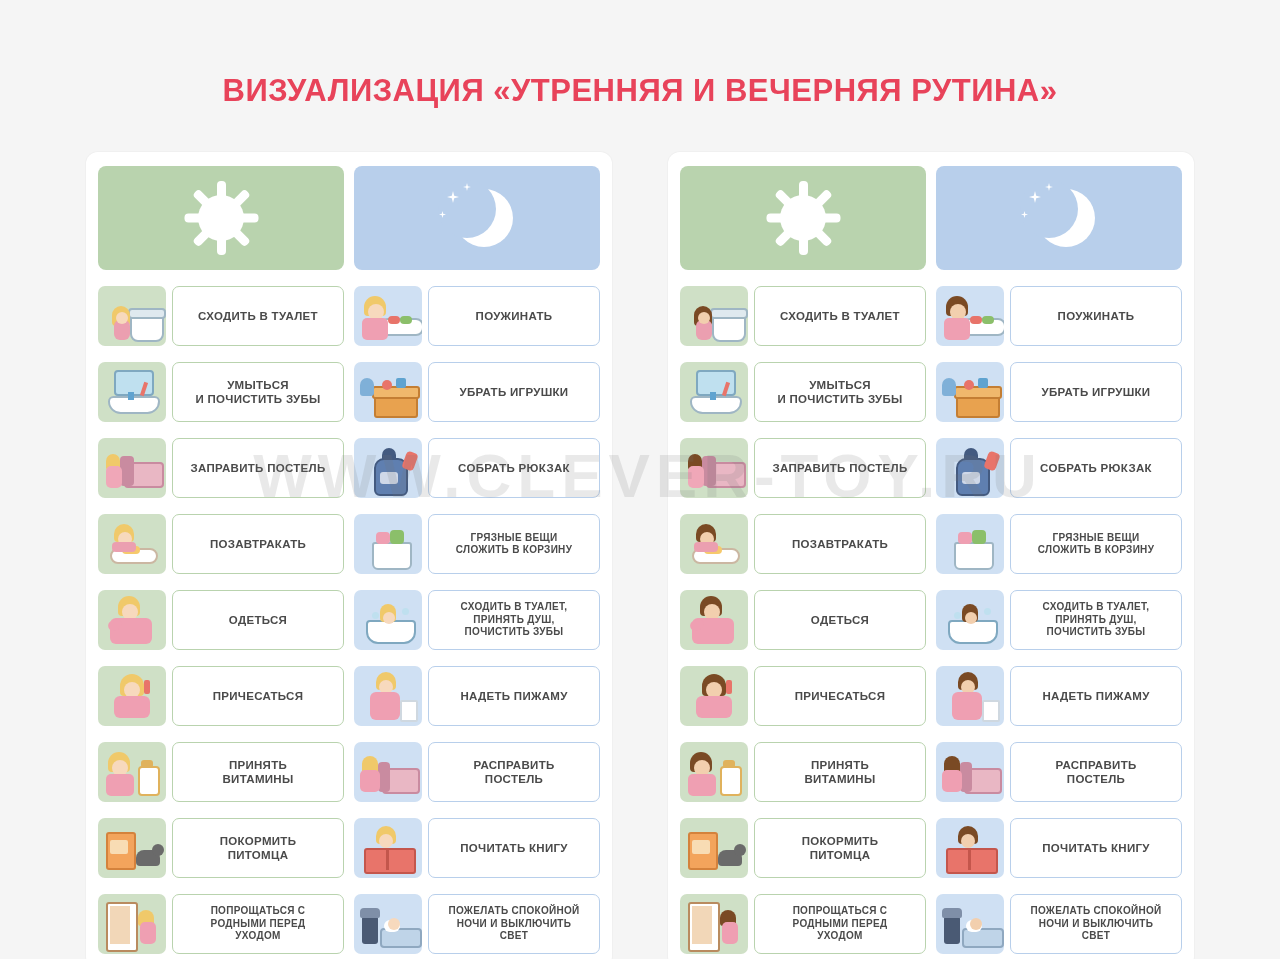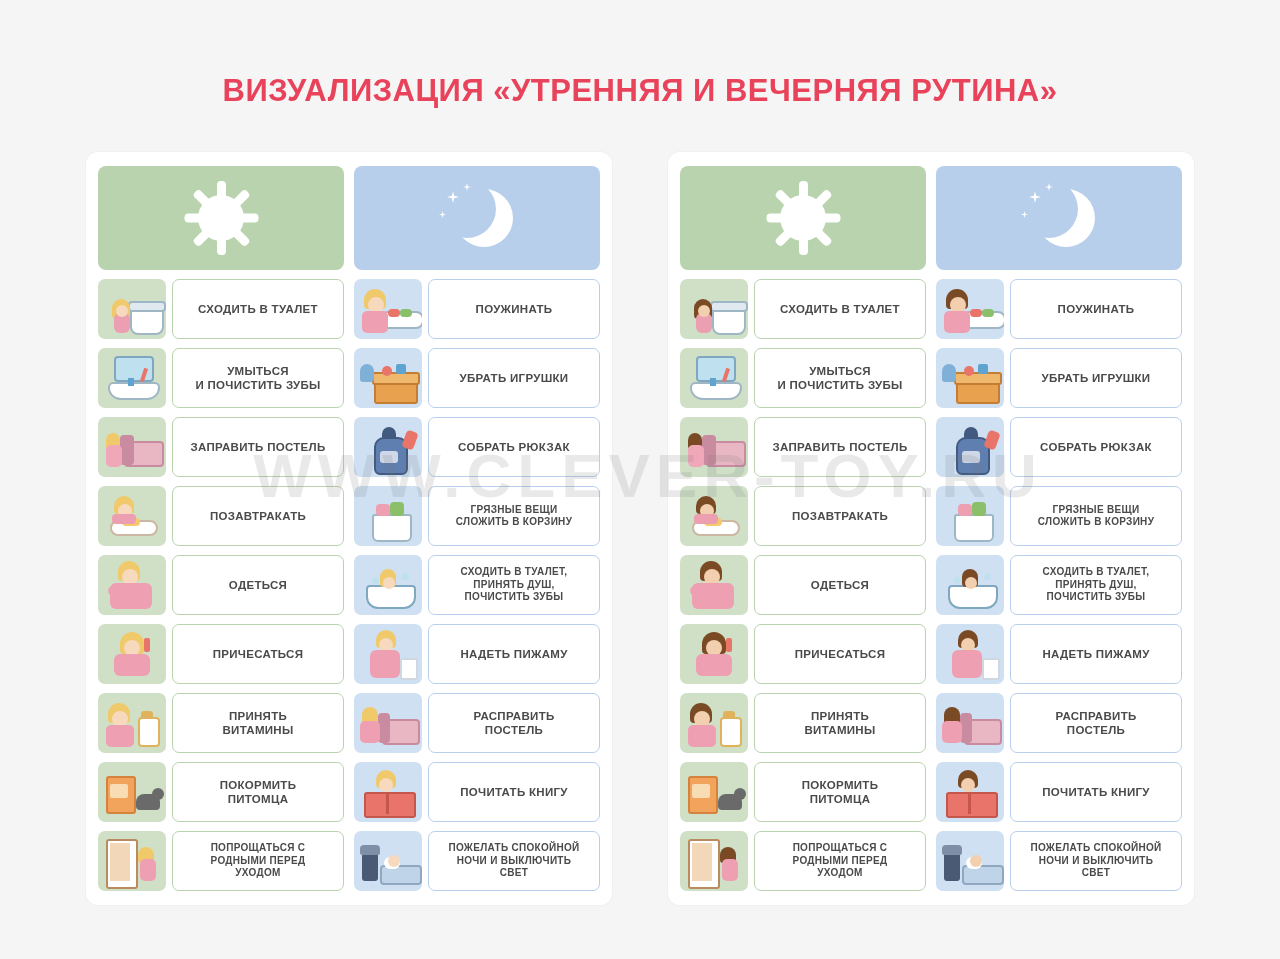--- a/index.html
+++ b/index.html
@@ -63,20 +63,21 @@
     justify-content: center;
   }
   .col-header.morning { background: #b9d3ae; }
   .col-header.evening { background: #b8cfeb; }
 
   .row {
     display: flex;
     align-items: stretch;
     gap: 6px;
     height: 60px;
+    margin-top: 7px;
   }
 
   .pic {
     width: 68px;
     min-width: 68px;
     border-radius: 7px;
     position: relative;
     overflow: hidden;
     display: flex;
     align-items: flex-end;

